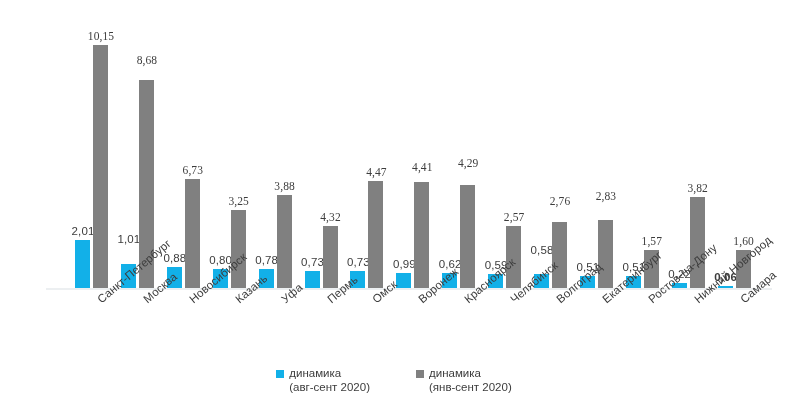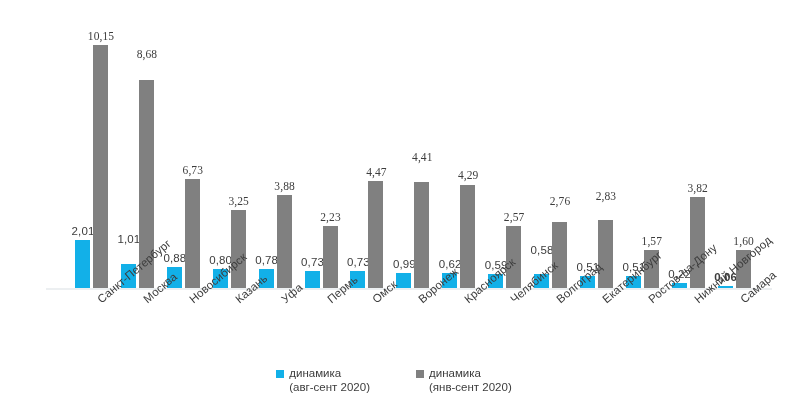--- a/index.html
+++ b/index.html
@@ -74,21 +74,21 @@
         <div class="group" style="left: 75px;">
           <div class="bar s0" style="height: 48.1395px; background: rgb(18, 176, 232);"></div>
           <div class="dlabel s0" style="bottom: 55.1395px;">2,01</div>
           <div class="bar s1" style="height: 243.093px; background: rgb(128, 128, 128);"></div>
           <div class="dlabel s1" style="bottom: 250.093px;">10,15</div>
         </div>
         <div class="group" style="left: 120.9px;">
           <div class="bar s0" style="height: 24.1895px; background: rgb(18, 176, 232);"></div>
           <div class="dlabel s0" style="bottom: 47px;">1,01</div>
           <div class="bar s1" style="height: 207.886px; background: rgb(128, 128, 128);"></div>
-          <div class="dlabel s1" style="bottom: 232px;">8,68</div>
+          <div class="dlabel s1" style="bottom: 226px;">8,68</div>
         </div>
         <div class="group" style="left: 166.8px;">
           <div class="bar s0" style="height: 21.076px; background: rgb(18, 176, 232);"></div>
           <div class="dlabel s0" style="bottom: 28.076px;">0,88</div>
           <div class="bar s1" style="height: 109.212px; background: rgb(128, 128, 128);"></div>
           <div class="dlabel s1" style="bottom: 116.212px;">6,73</div>
         </div>
         <div class="group" style="left: 212.7px;">
           <div class="bar s0" style="height: 19.16px; background: rgb(18, 176, 232);"></div>
           <div class="dlabel s0" style="bottom: 26.16px;">0,80</div>
@@ -98,39 +98,39 @@
         <div class="group" style="left: 258.6px;">
           <div class="bar s0" style="height: 18.681px; background: rgb(18, 176, 232);"></div>
           <div class="dlabel s0" style="bottom: 25.681px;">0,78</div>
           <div class="bar s1" style="height: 92.926px; background: rgb(128, 128, 128);"></div>
           <div class="dlabel s1" style="bottom: 99.926px;">3,88</div>
         </div>
         <div class="group" style="left: 304.5px;">
           <div class="bar s0" style="height: 17.4835px; background: rgb(18, 176, 232);"></div>
           <div class="dlabel s0" style="bottom: 24.4835px;">0,73</div>
           <div class="bar s1" style="height: 62.5095px; background: rgb(128, 128, 128);"></div>
-          <div class="dlabel s1" style="bottom: 69.5095px;">2,23</div>
+          <div class="dlabel s1" style="bottom: 69.5095px;">4,32</div>
         </div>
         <div class="group" style="left: 350.4px;">
           <div class="bar s0" style="height: 17.4835px; background: rgb(18, 176, 232);"></div>
           <div class="dlabel s0" style="bottom: 24.4835px;">0,73</div>
           <div class="bar s1" style="height: 107.056px; background: rgb(128, 128, 128);"></div>
           <div class="dlabel s1" style="bottom: 114.056px; text-align: center;">4,47</div>
         </div>
         <div class="group" style="left: 396.3px;">
           <div class="bar s0" style="height: 15.328px; background: rgb(18, 176, 232);"></div>
           <div class="dlabel s0" style="bottom: 22.328px;">0,99</div>
           <div class="bar s1" style="height: 105.62px; background: rgb(128, 128, 128);"></div>
-          <div class="dlabel s1" style="bottom: 129px;">4,41</div>
+          <div class="dlabel s1" style="bottom: 119px;">4,41</div>
         </div>
         <div class="group" style="left: 442.2px;">
           <div class="bar s0" style="height: 14.849px; background: rgb(18, 176, 232);"></div>
           <div class="dlabel s0" style="bottom: 21.849px;">0,62</div>
           <div class="bar s1" style="height: 102.745px; background: rgb(128, 128, 128);"></div>
-          <div class="dlabel s1" style="bottom: 111px;">4,29</div>
+          <div class="dlabel s1" style="bottom: 123px;">4,29</div>
         </div>
         <div class="group" style="left: 488.1px;">
           <div class="bar s0" style="height: 14.1305px; background: rgb(18, 176, 232);"></div>
           <div class="dlabel s0" style="bottom: 21.1305px;">0,59</div>
           <div class="bar s1" style="height: 61.5515px; background: rgb(128, 128, 128);"></div>
           <div class="dlabel s1" style="bottom: 68.5515px;">2,57</div>
         </div>
         <div class="group" style="left: 534px;">
           <div class="bar s0" style="height: 13.891px; background: rgb(18, 176, 232);"></div>
           <div class="dlabel s0" style="bottom: 36px;">0,58</div>

